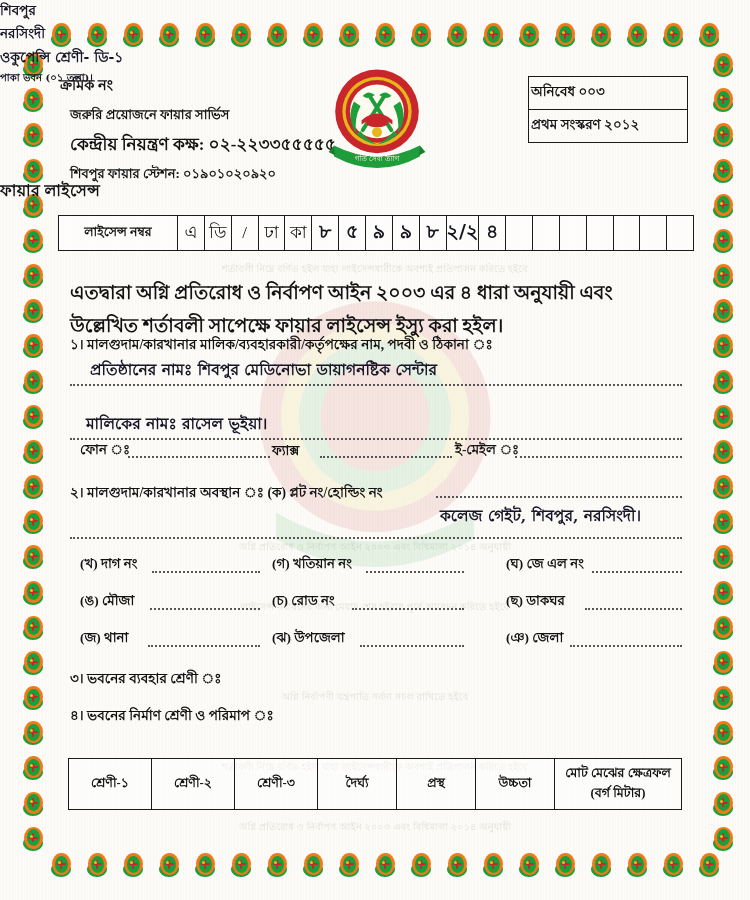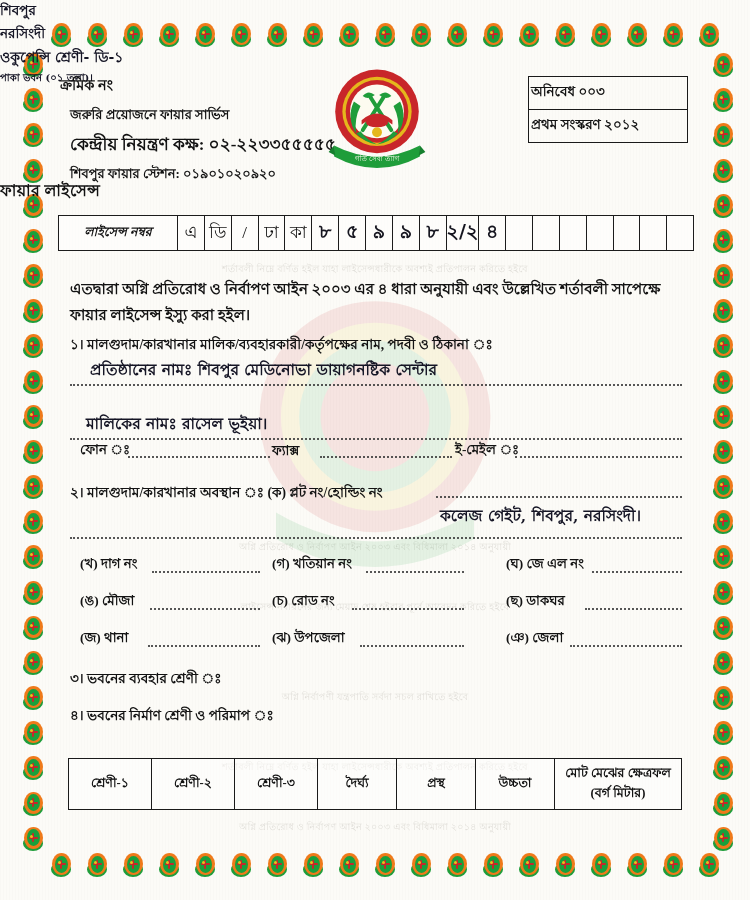--- a/index.html
+++ b/index.html
@@ -105,34 +105,34 @@
 
   
   .lic-row{
     position:absolute;left:58px;top:215px;width:634px;height:34px;
     display:flex;align-items:stretch;
     border:1.4px solid #1c1c1c;background:rgba(255,255,255,.55);
   }
   .lic-label{
     flex:0 0 118px;border-right:1.4px solid #1c1c1c;
     display:flex;align-items:center;justify-content:center;
-    font-size:12.5px;font-weight:bold;font-style:italic;
+    font-size:12.5px;font-weight:bold;
   }
   .lic-cell{
     flex:1 1 0;border-right:1.4px solid #1c1c1c;
     display:flex;align-items:center;justify-content:center;
     font-size:17px;
   }
   .lic-cell:last-child{border-right:none;}
   .lic-cell.hand{font-size:19px;color:#15151f;font-weight:600;}
 
   
   .para{
     position:absolute;left:70px;top:276px;width:612px;
-    font-size:15px;font-weight:bold;line-height:1.75;text-align:left;
+    font-size:19px;font-weight:bold;line-height:1.75;text-align:left;
   }
 
   
   .item{position:absolute;font-size:13.6px;font-weight:bold;}
   .q1{left:70px;top:334px;}
   .q2{left:70px;top:482px;}
   .q3{left:70px;top:668px;}
   .q4{left:70px;top:705px;}
 
   

